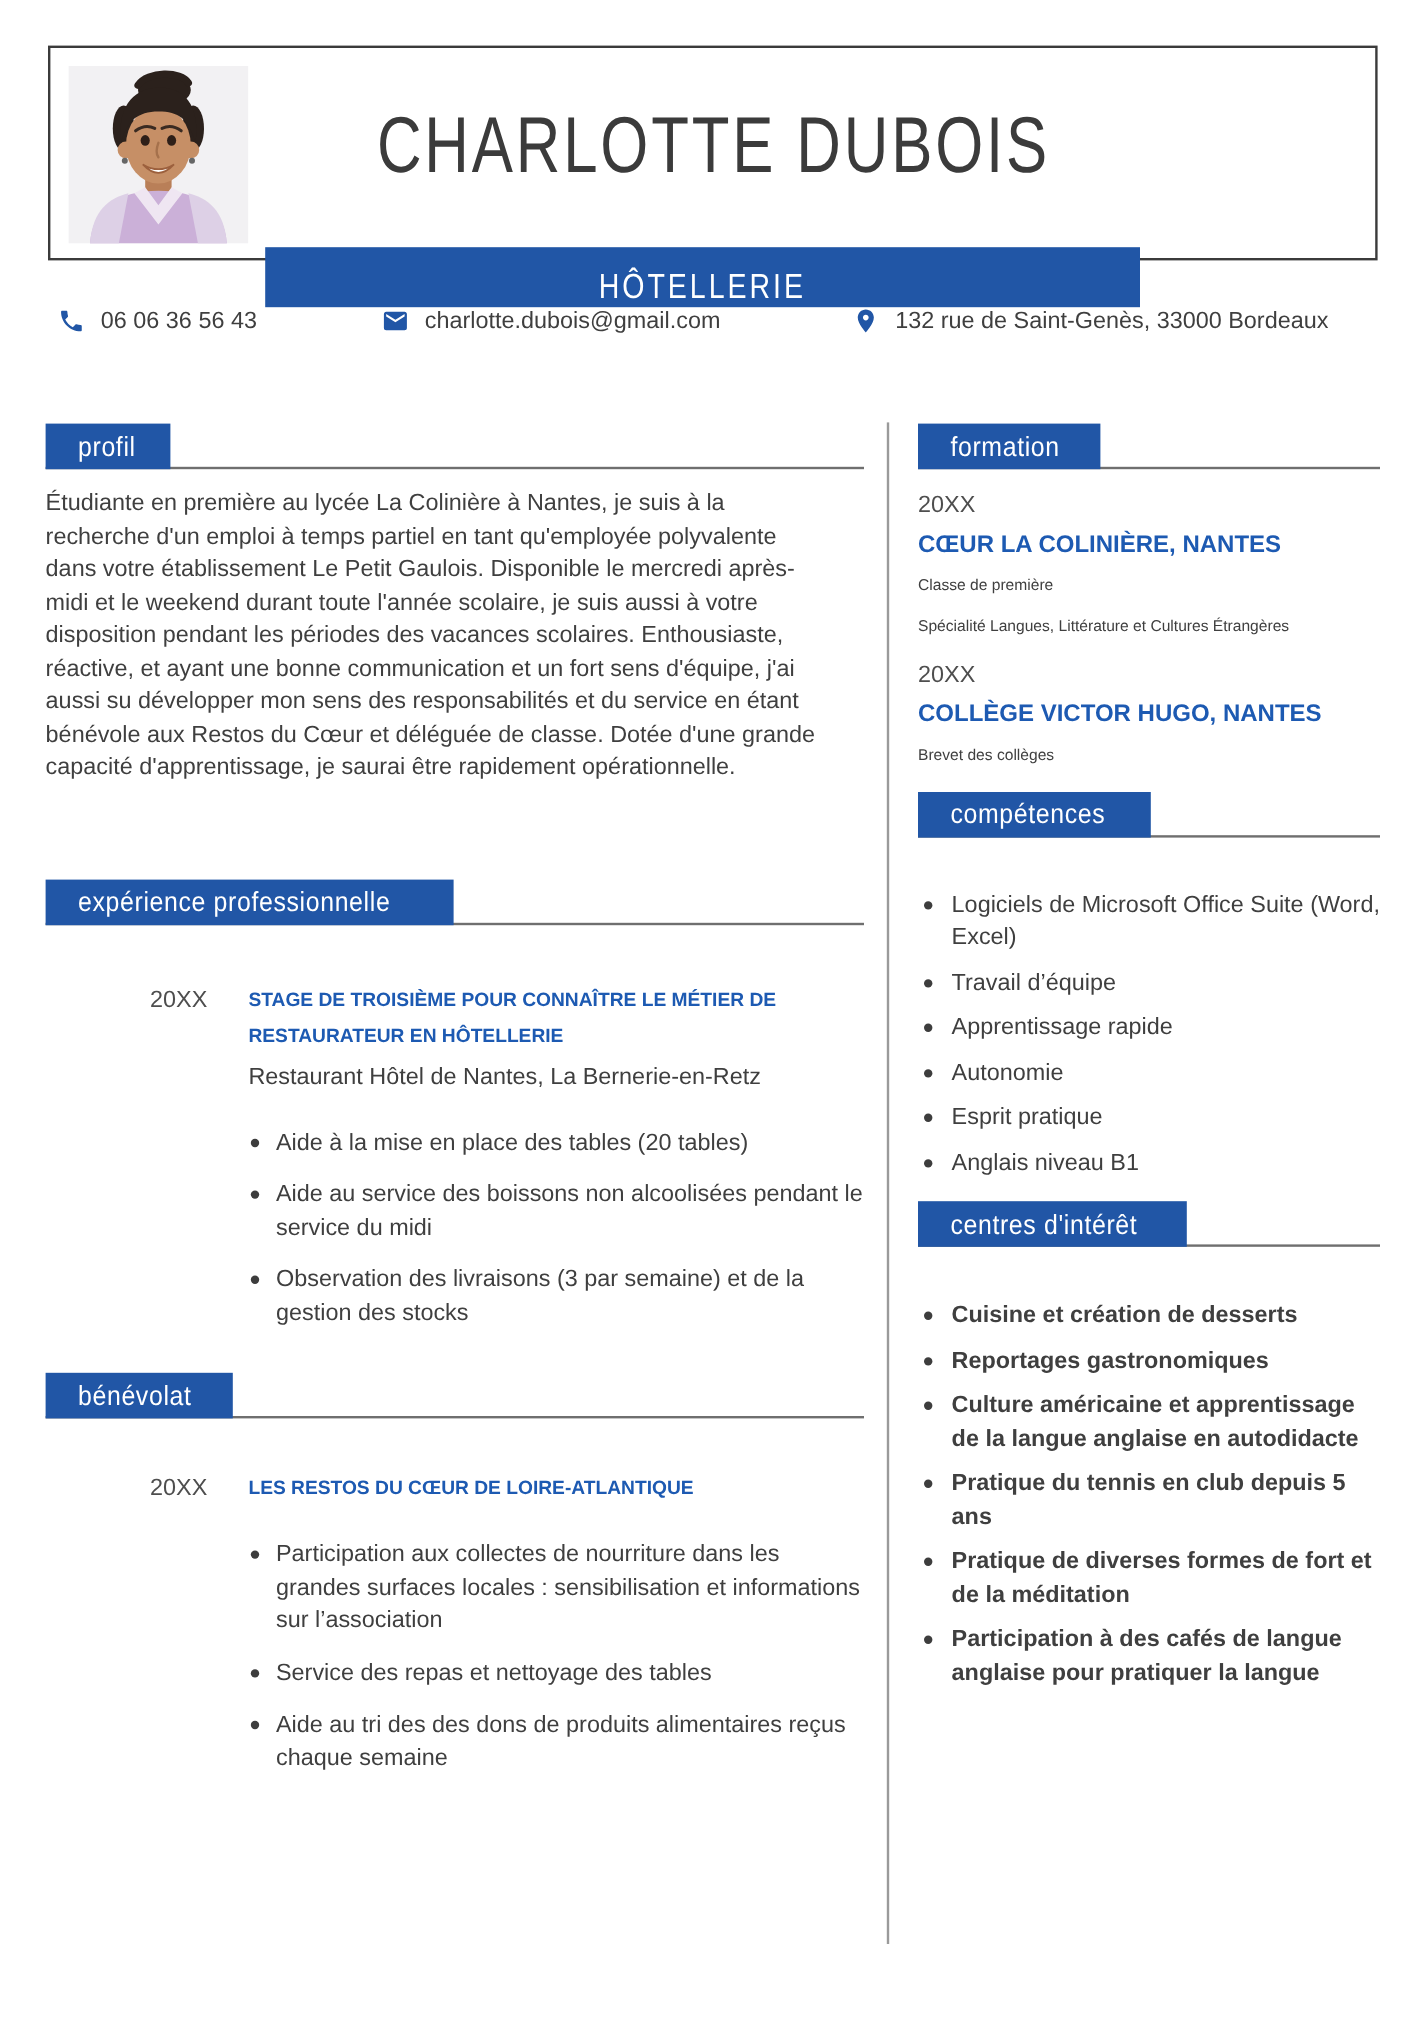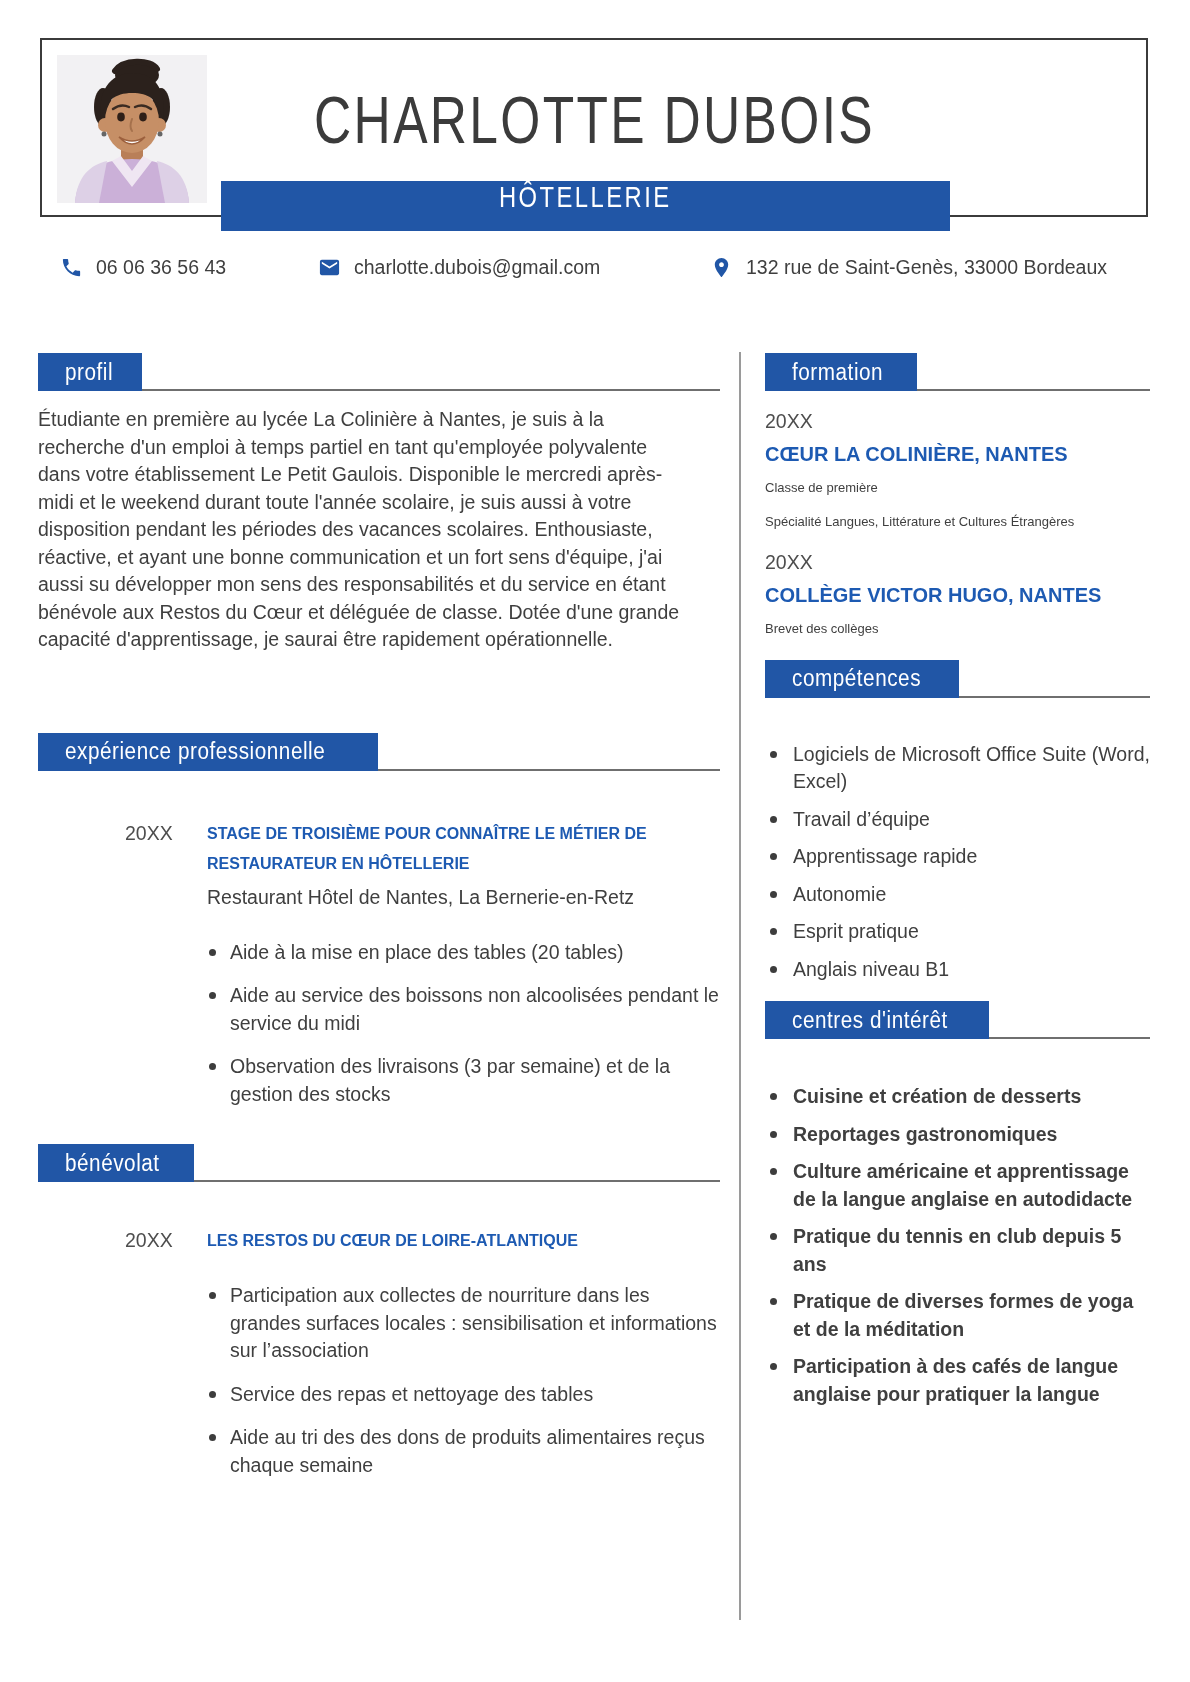--- a/index.html
+++ b/index.html
@@ -12,22 +12,22 @@
     position:absolute;left:40px;top:38px;width:1104px;height:175px;
     border:2px solid #3b3b3b;background:#ffffff;
   }
   .photo{position:absolute;left:57px;top:55px;width:150px;height:148px;}
   .name{position:absolute;left:0;right:0;top:82px;text-align:center;white-space:nowrap;}
   .name .cond{
     display:inline-block;transform:scaleX(0.78);transform-origin:center;
     font-size:66px;font-weight:400;letter-spacing:3px;color:#3b3b3b;
   }
   .title-bar{
-    position:absolute;left:221px;top:181px;width:729px;height:50px;
-    background:#2156a6;display:flex;align-items:flex-start;justify-content:center;z-index:2;
+    position:absolute;left:221px;top:206px;width:729px;height:50px;
+    background:#2156a6;display:flex;align-items:flex-end;justify-content:center;z-index:2;
   }
   .title-bar .cond2{
     display:inline-block;transform:scaleX(0.82);transform-origin:center;
     color:#ffffff;font-size:29px;font-weight:400;letter-spacing:3px;white-space:nowrap;
   }
   
   .contact{position:absolute;top:256px;left:0;right:0;height:34px;}
   .c-item{position:absolute;top:0;display:flex;align-items:center;gap:13px;font-size:19.5px;color:#3f3f3f;}
   .c-item svg{width:23px;height:23px;flex:none;}
   
@@ -99,21 +99,21 @@
 
   <div class="name">
     <span class="cond">CHARLOTTE DUBOIS</span>
   </div>
 
   <div class="title-bar">
     <span class="cond2">HÔTELLERIE</span>
   </div>
 
   <div class="contact">
-    <div class="c-item" style="left:60px;">
+    <div class="c-item" style="left:48px;">
       <svg viewBox="0 0 24 24" aria-hidden="true">
         <path fill="#2156a6" d="M6.62 10.79c1.44 2.83 3.76 5.14 6.59 6.59l2.2-2.21c.27-.27.67-.36 1.02-.24 1.12.37 2.33.57 3.57.57.55 0 1 .45 1 1V20c0 .55-.45 1-1 1-9.39 0-17-7.61-17-17 0-.55.45-1 1-1h3.5c.55 0 1 .45 1 1 0 1.25.2 2.45.57 3.57.11.35.03.74-.25 1.02l-2.2 2.2z"></path>
       </svg>
       <span>06 06 36 56 43</span>
     </div>
     <div class="c-item" style="left:318px;">
       <svg viewBox="0 0 24 24" aria-hidden="true">
         <path fill="#2156a6" d="M20 4H4c-1.1 0-1.99.9-1.99 2L2 18c0 1.1.9 2 2 2h16c1.1 0 2-.9 2-2V6c0-1.1-.9-2-2-2zm0 4l-8 5-8-5V6l8 5 8-5v2z"></path>
       </svg>
       <span>charlotte.dubois@gmail.com</span>
@@ -211,18 +211,18 @@
     <div class="sec-head" style="margin-top:18px;">
       <span class="sec-bar">
         <span class="bar-text">centres d'intérêt</span>
       </span>
     </div>
     <ul class="blist" style="margin-top:44px;font-weight:bold;">
       <li><span class="dot"></span><span>Cuisine et création de desserts</span></li>
       <li><span class="dot"></span><span>Reportages gastronomiques</span></li>
       <li><span class="dot"></span><span>Culture américaine et apprentissage de la langue anglaise en autodidacte</span></li>
       <li><span class="dot"></span><span>Pratique du tennis en club depuis 5 ans</span></li>
-      <li><span class="dot"></span><span>Pratique de diverses formes de yoga et de la méditation</span></li>
+      <li><span class="dot"></span><span>Pratique de diverses formes de fort et de la méditation</span></li>
       <li><span class="dot"></span><span>Participation à des cafés de langue anglaise pour pratiquer la langue</span></li>
     </ul>
   </div>
 
 </div>
 
 </body></html>

